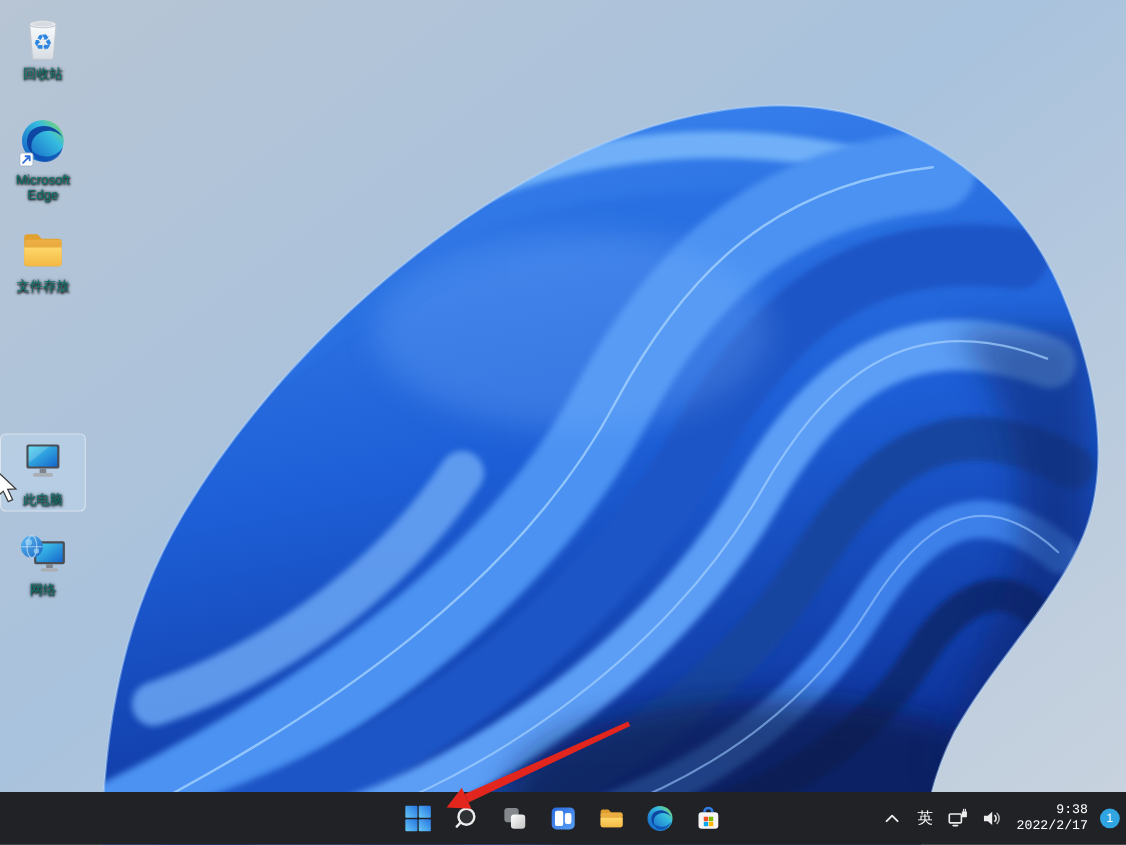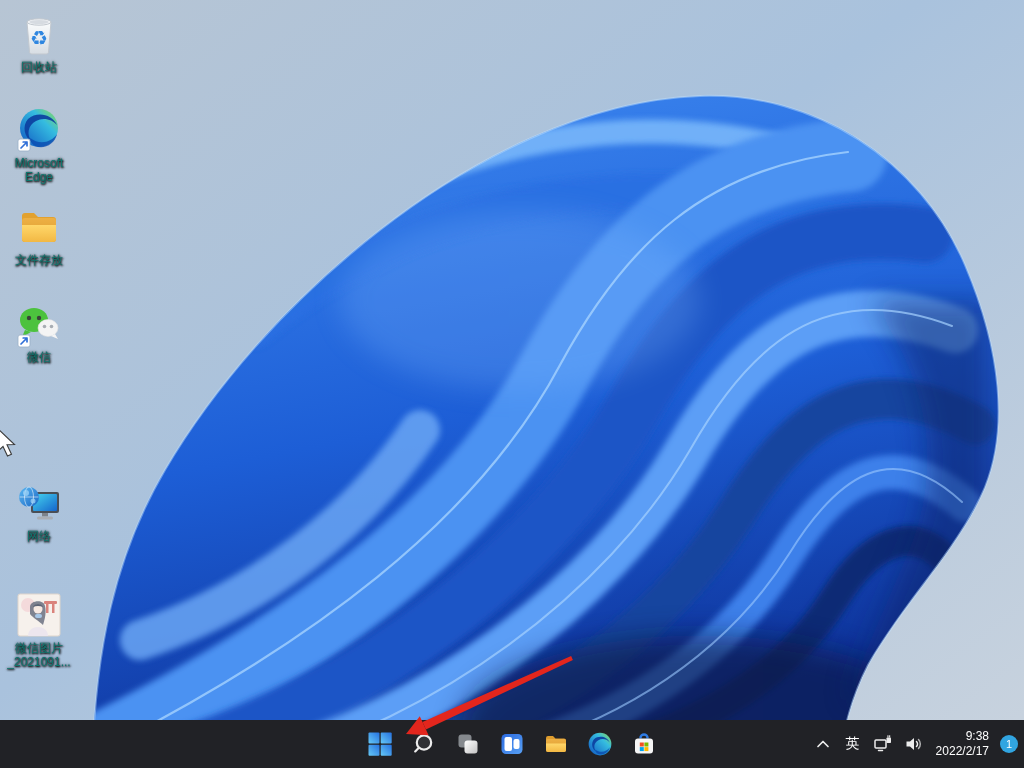--- a/index.html
+++ b/index.html
@@ -21,21 +21,21 @@
   .tb-center{position:absolute;left:50%;top:0;height:48px;transform:translateX(-50%);
              display:flex;align-items:center;gap:4px;}
   .tbtn{width:40px;height:40px;display:flex;align-items:center;justify-content:center;
         background:transparent;border:none;border-radius:4px;padding:0;}
   .tbtn svg{width:26px;height:26px;display:block;}
   .tray{position:absolute;right:6px;top:0;height:48px;display:flex;align-items:center;gap:5px;}
   .trbtn{display:flex;align-items:center;justify-content:center;background:transparent;border:none;
          border-radius:4px;padding:3px;}
   .trbtn svg{width:20px;height:20px;display:block;}
   .lang{color:#fff;font-size:14px;padding:2px 5px;}
-  .clock{color:#fff;font-size:12px;line-height:15px;text-align:right;padding:0 4px;border-radius:4px;}
+  .clock{color:#fff;font-size:12px;line-height:15px;text-align:right;padding:0 4px;border-radius:4px;font-family:Liberation Mono, monospace;}
   .badge{width:18px;height:18px;border-radius:50%;background:#31a5e1;color:#fff;font-size:11px;
          display:flex;align-items:center;justify-content:center;margin-left:2px;}
 
   .overlay{position:absolute;left:0;top:0;width:1024px;height:768px;pointer-events:none;}
   .arrow-layer{z-index:8;}
   .cursor-layer{z-index:9;}
 </style>
 </head>
 <body>
 
@@ -157,74 +157,51 @@
     <svg class="glyph" viewBox="0 0 48 48">
       <path d="M7,13 a3,3 0 0 1 3,-3 h9 l4,4 h15 a3,3 0 0 1 3,3 v3 H7 Z" fill="#e2a12f"></path>
       <rect x="7" y="15" width="34" height="24" rx="3" fill="url(#fback)"></rect>
       <path d="M7,22 h34 v14 a3,3 0 0 1 -3,3 H10 a3,3 0 0 1 -3,-3 Z" fill="url(#ffront)"></path>
     </svg>
     <div class="lbl">
       <span>文件存放</span>
     </div>
   </div>
 
-  <div class="dicon" style="top:298px">
-    <svg class="glyph" viewBox="0 0 48 48">
-      <ellipse cx="19" cy="20" rx="14" ry="12" fill="#4cc23e"></ellipse>
-      <polygon points="10,30 7,37 16,32" fill="#4cc23e"></polygon>
-      <circle cx="14" cy="18" r="2.2" fill="#3a433a"></circle>
-      <circle cx="24" cy="18" r="2.2" fill="#3a433a"></circle>
-      <ellipse cx="33" cy="28" rx="10" ry="8.5" fill="#f4f4f4" stroke="#e0e0e0" stroke-width="0.6"></ellipse>
-      <polygon points="40,34 43,39 36,36" fill="#f4f4f4"></polygon>
-      <circle cx="29.5" cy="26.5" r="1.8" fill="#a8adb3"></circle>
-      <circle cx="36.5" cy="26.5" r="1.8" fill="#a8adb3"></circle>
-      <rect x="3" y="35" width="12" height="12" rx="2" fill="#fff" stroke="#9ab0c8" stroke-width="0.8"></rect>
-      <path d="M6,44 L12,38 M8.2,38 H12 V41.8" stroke="#2f6fd8" stroke-width="1.7" fill="none" stroke-linecap="round" stroke-linejoin="round"></path>
-    </svg>
-    <div class="lbl">
-      <span>微信</span>
-    </div>
-  </div>
-
+
+  <div class="dicon selected" style="top:395px">
+    <svg class="glyph" viewBox="0 0 48 48">
+      <rect x="9" y="7" width="30" height="22" rx="2" fill="#4a4e55"></rect>
+      <rect x="11" y="9" width="26" height="18" rx="1" fill="url(#mon)"></rect>
+      <path d="M11,9 L30,9 L11,24 Z" fill="rgba(255,255,255,0.18)"></path>
+      <rect x="21" y="29" width="6" height="4" fill="#7d838b"></rect>
+      <rect x="15" y="33" width="18" height="3.5" rx="1.5" fill="#a9aeb5"></rect>
+    </svg>
+    <div class="lbl">
+      <span>此电脑</span>
+    </div>
+  </div>
 
   <div class="dicon" style="top:477px">
     <svg class="glyph" viewBox="0 0 48 48">
       <rect x="16" y="13" width="28" height="21" rx="2" fill="#4a4e55"></rect>
       <rect x="18" y="15" width="24" height="17" rx="1" fill="url(#mon)"></rect>
       <rect x="27" y="34" width="6" height="3.5" fill="#7d838b"></rect>
       <rect x="22" y="37.5" width="16" height="3" rx="1.5" fill="#a9aeb5"></rect>
       <circle cx="14" cy="18" r="10" fill="url(#glb)"></circle>
       <ellipse cx="14" cy="18" rx="4.5" ry="10" fill="none" stroke="rgba(255,255,255,0.55)" stroke-width="1"></ellipse>
       <path d="M4.5,18 h19" stroke="rgba(255,255,255,0.55)" stroke-width="1"></path>
       <circle cx="11" cy="14" r="3" fill="#9fd4f7" opacity="0.75"></circle>
       <circle cx="18" cy="22" r="2.5" fill="#9fd4f7" opacity="0.75"></circle>
     </svg>
     <div class="lbl">
       <span>网络</span>
     </div>
   </div>
 
-  <div class="dicon" style="top:589px">
-    <svg class="glyph" viewBox="0 0 48 48">
-      <rect x="3" y="3" width="42" height="42" rx="2" fill="#f6f1ec" stroke="#ded5cc" stroke-width="1"></rect>
-      <circle cx="13" cy="14" r="7" fill="#f4dadb"></circle>
-      <rect x="29" y="10" width="13" height="3" rx="1" fill="#da837c"></rect>
-      <rect x="31" y="13" width="2.5" height="9" fill="#da837c"></rect>
-      <rect x="37" y="13" width="2.5" height="9" fill="#da837c"></rect>
-      <path d="M15,16 C15,9 29,8 30,15 C31.5,21 30,28 28,34 C24,30 18,27 15,23 Z" fill="#6a7080" opacity="0.85"></path>
-      <circle cx="23" cy="18" r="4.5" fill="#f7e9e2"></circle>
-      <path d="M18,16 C19,12 27,12 28,16 C25,14.5 21,14.5 18,16 Z" fill="#5d6475"></path>
-      <path d="M13,45 C13,33 33,33 33,45 Z" fill="#ece6ee"></path>
-      <rect x="20" y="23" width="7" height="4" rx="2" fill="#a8c8e8"></rect>
-    </svg>
-    <div class="lbl">
-      <span>微信图片</span>
-      <span>_2021091...</span>
-    </div>
-  </div>
 
   <div class="taskbar">
     <div class="tb-center">
 
       <button class="tbtn">
         <svg viewBox="0 0 26 26">
           <rect x="1.5" y="1.5" width="11" height="11" rx="1" fill="url(#stg)"></rect>
           <rect x="13.7" y="1.5" width="11" height="11" rx="1" fill="url(#stg)"></rect>
           <rect x="1.5" y="13.7" width="11" height="11" rx="1" fill="url(#stg)"></rect>
           <rect x="13.7" y="13.7" width="11" height="11" rx="1" fill="url(#stg)"></rect>

